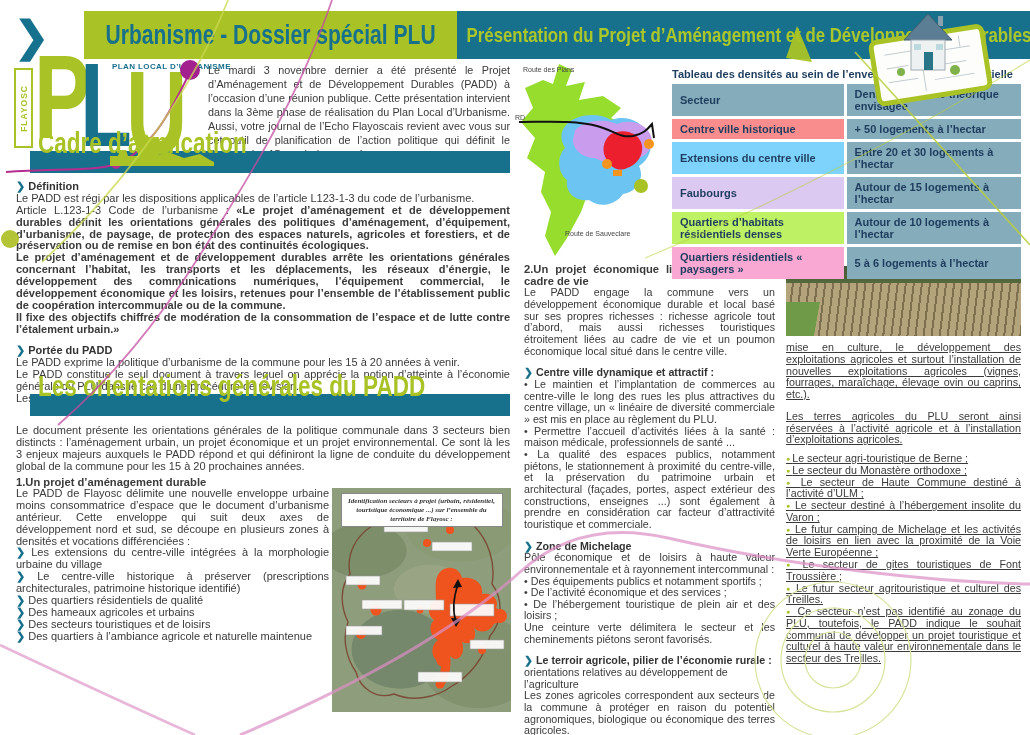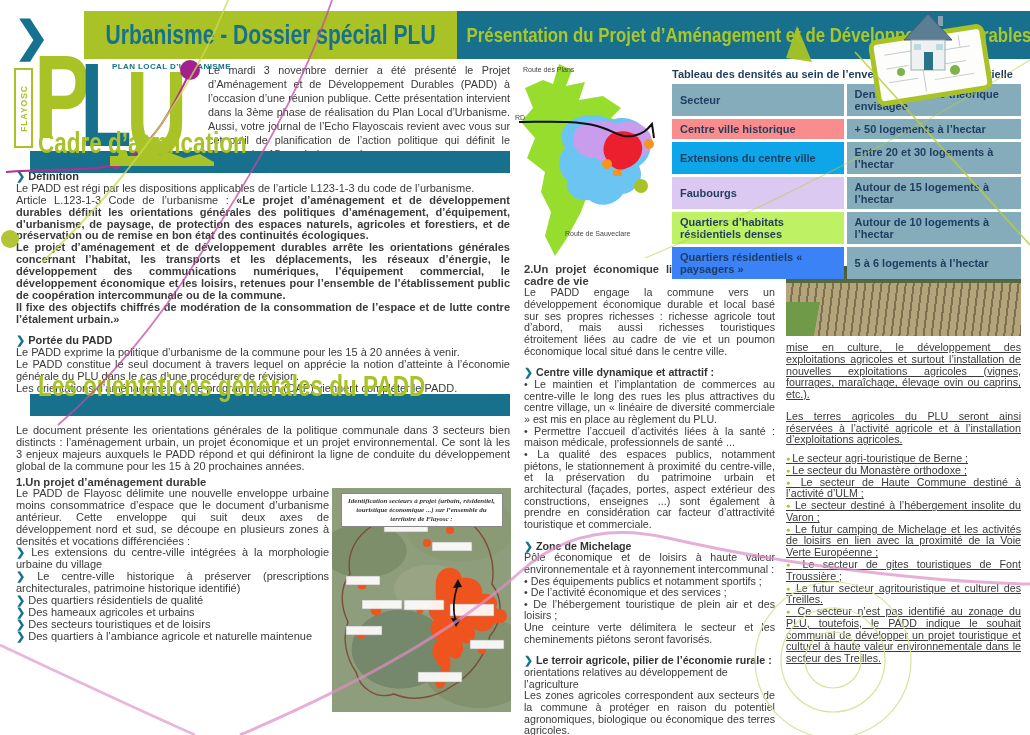--- a/index.html
+++ b/index.html
@@ -29,21 +29,21 @@
   .Lu{left:112px;top:-6px;color:#a9c326;}
   .plu-sub{position:absolute;left:98px;top:2px;font-size:8px;font-weight:bold;color:#17718c;
            white-space:nowrap;letter-spacing:.4px;}
   
   .sbar{background:#17718c;height:22px;z-index:11;}
   .bar-title{font-weight:bold;color:#a9c326;font-size:30px;transform:scaleX(.75);
              transform-origin:left top;white-space:nowrap;z-index:13;line-height:1;}
   
   .jt{text-align:justify;}
   .intro-text{left:208px;top:63px;width:302px;font-size:10.8px;line-height:1.3;}
-  .def{left:16px;top:171px;width:494px;font-size:11px;line-height:1.08;}
+  .def{left:16px;top:181px;width:494px;font-size:11px;line-height:1.08;}
   .def p{margin:0;}
   .h-arrow{font-weight:bold;color:#333;margin:0 0 2px 0;}
   .h-arrow::before{content:"❯ ";color:#17718c;font-weight:bold;}
   .gap-top{margin-top:10px !important;}
   .orient-intro{left:16px;top:424px;width:494px;font-size:11px;line-height:1.1;}
   .s1{left:16px;top:476px;width:313px;font-size:11px;line-height:1.08;}
   .s1 p{margin:0;}
   .num-title{font-weight:bold;font-size:11.2px;margin:0 0 3px 0;}
   .b-arr{margin:0;}
   .b-arr::before{content:"❯ ";color:#17718c;font-weight:bold;}
@@ -56,22 +56,22 @@
   .col3 p{margin:0;}
   .gb{margin:0 0 1px 0;}
   .gb::before{content:"● ";color:#a9c326;font-size:7px;vertical-align:1px;}
   
   .tableblock{left:672px;top:68px;width:352px;z-index:12;}
   .tbl-title{font-size:11px;font-weight:bold;color:#1e3c5e;margin:0 0 1px 0;}
   table.density{border-collapse:separate;border-spacing:3px;margin-left:-3px;}
   table.density td{font-size:11px;font-weight:bold;color:#1e3c5e;padding:4px 8px;vertical-align:middle;}
   td.c1{width:168px;} td.c2{width:172px;}
   .hdr{background:#85acba;}
-  .r0{background:#f98c8c;} .r1{background:#0ea5e9;margin-left:16px;} .r2{background:#dbc9f2;}
-  .r3{background:#bef264;} .r4{background:#3b82f6;}
+  .r0{background:#f98c8c;} .r1{background:#7dd3fc;margin-left:16px;} .r2{background:#dbc9f2;}
+  .r3{background:#bef264;} .r4{background:#f9a8d4;}
   
   .zonemap{left:515px;top:58px;width:168px;height:204px;z-index:10;}
   .satmap{left:332px;top:488px;width:179px;height:224px;z-index:10;
      background:
        radial-gradient(70px 45px at 18% 28%,#7d8f6a 0 60%,transparent 61%),
        radial-gradient(90px 55px at 72% 18%,#8a9a74 0 60%,transparent 61%),
        radial-gradient(80px 65px at 38% 72%,#75886b 0 60%,transparent 61%),
        radial-gradient(95px 75px at 82% 78%,#83926e 0 60%,transparent 61%),
        radial-gradient(60px 40px at 55% 45%,#98a483 0 60%,transparent 61%),
        #8e9d7b;}

